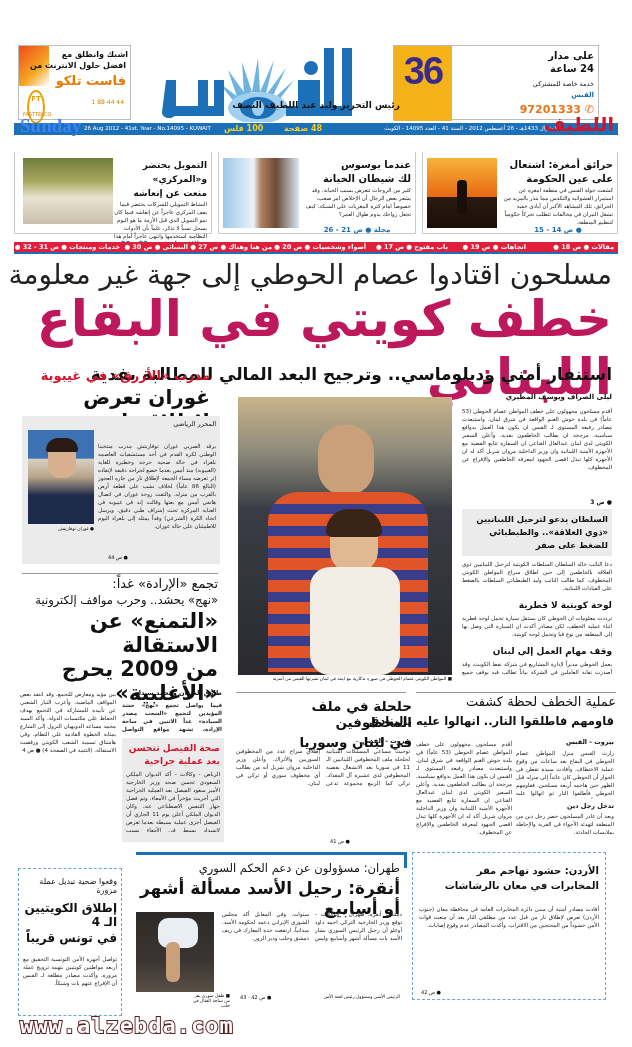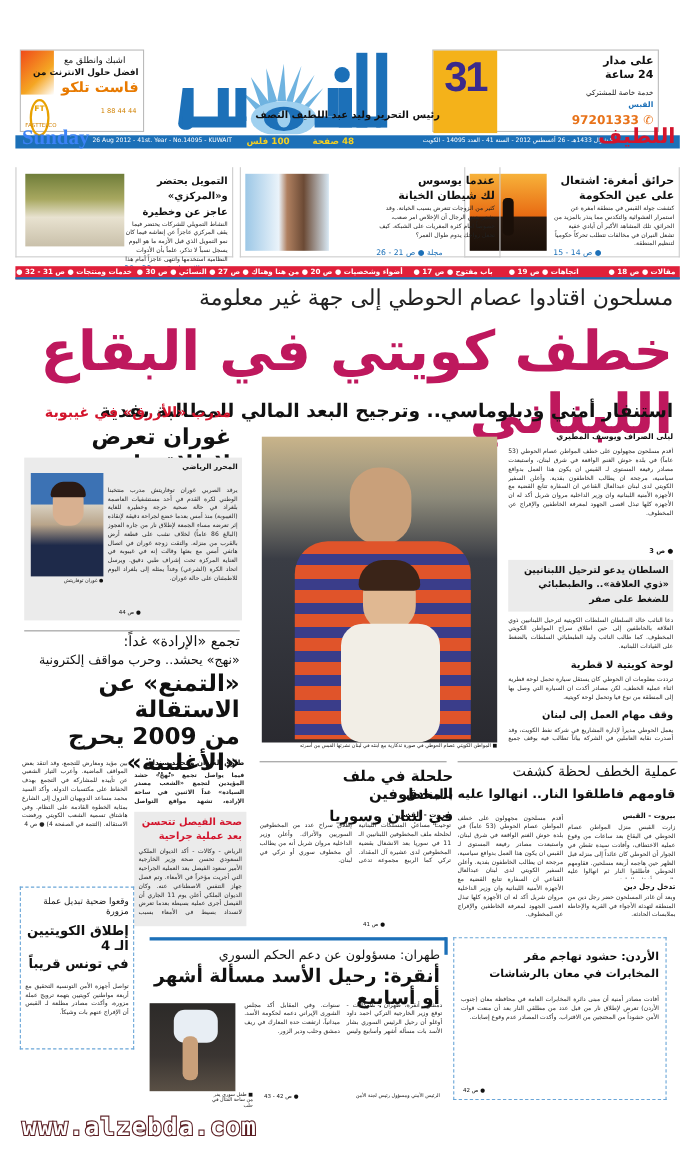--- a/index.html
+++ b/index.html
@@ -2,21 +2,21 @@
 <html><head>
 <meta charset="utf-8">
 <style>
   *{box-sizing:border-box;margin:0;padding:0}
   body{width:632px;height:1047px;background:#fff;font-family:"DejaVu Sans",sans-serif;position:relative;overflow:hidden;color:#111}
   .abs{position:absolute}
   .rtl{direction:rtl;text-align:right}
   
   #ad-left{left:18px;top:45px;width:113px;height:75px;border:1px solid #bbb;background:#fff}
   #ad-left .flame{position:absolute;left:0;top:0;width:30px;height:40px;background:linear-gradient(135deg,#f04a1a,#f5a623 60%,#fff);}
-  #ad-left .t1{position:absolute;right:16px;top:4px;font-size:8px;font-weight:normal;direction:rtl}
+  #ad-left .t1{position:absolute;right:2px;top:4px;font-size:8px;font-weight:bold;direction:rtl}
   #ad-left .t2{position:absolute;right:4px;top:15px;font-size:8px;font-weight:bold;direction:rtl}
   #ad-left .brand{position:absolute;right:4px;top:27px;font-size:13px;font-weight:bold;color:#e87a00;direction:rtl}
   #ad-left .logo{position:absolute;left:8px;top:44px;width:18px;height:34px;border:2px solid #e8a100;border-radius:50%;font-size:7px;color:#e8a100;text-align:center;line-height:14px;font-weight:bold}
   #ad-left .phone{position:absolute;right:6px;top:52px;font-size:6px;color:#d08000}
   #ad-left .sub{position:absolute;left:4px;top:65px;font-size:5px;color:#d08000}
   #masthead-logo{left:158px;top:40px;width:205px;height:82px}
   #ad-right{left:393px;top:45px;width:206px;height:75px;border:1px solid #bbb;background:#fff}
   #ad-right .box24{position:absolute;left:0;top:0;width:58px;height:75px;background:#f4b21a}
   #ad-right .box24 .n{position:absolute;left:0;top:4px;width:58px;font-size:38px;font-weight:bold;color:#3a2a8c;text-align:center;letter-spacing:-2px;font-family:"Liberation Sans",sans-serif}
   #ad-right .r{position:absolute;right:4px;font-size:8px;font-weight:bold;direction:rtl;text-align:right}
@@ -24,26 +24,26 @@
   #dateband{left:14px;top:115px;width:604px;height:22px}
   #dateband .bar{position:absolute;left:0;top:8px;width:604px;height:12px;background:#1c70b8}
   #day-en{position:absolute;left:6px;top:0;font-family:"Liberation Serif",serif;font-weight:bold;font-size:19px;color:#3b82f6}
   #day-ar{position:absolute;right:4px;top:-2px;font-weight:bold;font-size:19px;color:#d3142c;direction:rtl}
   #dateband .small{position:absolute;top:10px;font-size:5.5px;color:#fff}
   #dateband .price{position:absolute;top:9px;font-size:8px;color:#f5d020;font-weight:bold;direction:rtl}
   
   .teaser{top:152px;height:82px;border:1px solid #ccc;border-top:none;}
   .teaser h3{font-size:10px;font-weight:bold;line-height:14px;direction:rtl;text-align:right}
   .teaser p{font-size:5.5px;line-height:8px;direction:rtl;text-align:right;color:#222}
-  .teaser .ref{font-size:7px;font-weight:normal;color:#1c70b8;direction:rtl;text-align:left}
+  .teaser .ref{font-size:7px;font-weight:bold;color:#1c70b8;direction:rtl;text-align:center}
   .photo{position:absolute;overflow:hidden}
   #sections-bar{left:14px;top:242px;width:604px;height:12px;background:#e0203a;border-bottom:2px solid #1c70b8}
   #sections-bar span{position:absolute;top:1px;font-size:6.5px;color:#fff;font-weight:bold;direction:rtl;white-space:nowrap}
   
-  #kicker{right:20px;top:258px;font-size:20px;direction:rtl;color:#222}
+  #kicker{right:20px;top:258px;font-size:28px;direction:rtl;color:#222}
   #main-headline{right:20px;top:290px;font-size:50px;font-weight:bold;direction:rtl;letter-spacing:-1px;color:#be185d}
   #subhead{right:20px;top:364px;font-size:17px;font-weight:bold;direction:rtl;color:#111}
   .body-text{font-size:5.5px;line-height:8px;color:#222;direction:rtl;text-align:justify}
   .hline{height:1px;background:#999}
   .greybox{background:#ebebeb}
   .boxhead{font-weight:bold;direction:rtl;text-align:right}
   .blue-dotted{border:1px dashed #6aa6d8}
   #promo{left:0;top:1005px;width:632px;height:42px}
 </style>
 </head>
@@ -85,21 +85,21 @@
       <path d="M56 40 h10 v30 h-10z"></path>
       <path d="M8 40 h10 v32 c0 8 -14 8 -14 0z"></path>
       <path d="M8 66 h58 v10 h-58z"></path>
       <path d="M128 66 h60 v10 h-60z"></path>
     </g>
   </svg>
 </div>
 
 <div id="ad-right" class="abs">
   <div class="box24">
-    <div class="n">31</div>
+    <div class="n">36</div>
   </div>
   <div class="r" style="top:4px;font-size:10px">على مدار</div>
   <div class="r" style="top:17px;font-size:10px">24 ساعة</div>
   <div class="r" style="top:34px;font-size:6.5px;font-weight:normal">خدمة خاصة للمشتركي</div>
   <div class="r" style="top:45px;font-size:7px;color:#1c70b8">القبس</div>
   <div class="r" style="top:57px;font-size:11px;color:#e8731a">
     <span>✆</span>
     <span>97201333</span>
   </div>
 </div>
@@ -121,35 +121,35 @@
     <div style="position:absolute;left:30px;top:22px;width:10px;height:34px;background:#1a0f08;border-radius:4px"></div>
   </div>
   <div style="position:absolute;right:4px;top:6px;width:110px">
     <h3>حرائق أمغرة: اشتعال</h3>
     <h3>على عين الحكومة</h3>
     <p style="height:40px;overflow:hidden">كشفت جولة القبس في منطقة امغرة عن استمرار العشوائية والتكدس مما ينذر بالمزيد من الحرائق، تلك المشاهد الأكبر أن أيادي خفية تشعل النيران في مخالفات تتطلب تحركاً حكومياً لتنظيم المنطقة.</p>
     <div class="ref">● ص 14 - 15</div>
   </div>
 </div>
 
-<div class="abs teaser" style="left:218px;width:237px">
+<div class="abs teaser" style="left:218px;width:198px">
   <div class="photo" style="left:4px;top:6px;width:76px;height:70px;background:linear-gradient(90deg,#9cc7e6,#eaf3fa 40%,#b08060 50%,#6b4a35 70%,#d8e8f4)"></div>
   <div style="position:absolute;right:4px;top:6px;width:108px">
     <h3>عندما يوسوس</h3>
     <h3>لك شيطان الخيانة</h3>
     <p style="height:40px;overflow:hidden">كثير من الزوجات تتعرض بسبب الخيانة. وقد يشعر بعض الرجال أن الإخلاص امر صعب، خصوصاً امام كثرة المغريات على الشبكة. كيف تجعل زواجك يدوم طوال العمر؟</p>
     <div class="ref">مجلة ● ص 21 - 26</div>
   </div>
 </div>
 
 <div class="abs teaser" style="left:14px;width:198px">
   <div class="photo" style="left:8px;top:6px;width:90px;height:66px;background:linear-gradient(180deg,#6f7d3a 0%,#a8a860 35%,#e8e2d0 60%,#c9c0aa 100%)"></div>
   <div style="position:absolute;right:4px;top:6px;width:94px">
     <h3 style="font-size:9px">التمويل يحتضر و«المركزي»</h3>
-    <h3 style="font-size:9px">عاجز عن وخطيرة</h3>
+    <h3 style="font-size:9px">منعت عن إنعاشه</h3>
     <p style="height:40px;overflow:hidden">النشاط التمويلي للشركات يحتضر فيما يقف المركزي عاجزاً عن إنعاشه فيما كان نمو التمويل الذي قبل الأزمة ما هو اليوم يسجل نسباً لا تذكر، علماً بأن الأدوات النظامية استخدمها وانتهى عاجزاً أمام هذا الواقع.</p>
     <div class="ref">الاقتصاد ● ص 33 - 39</div>
   </div>
 </div>
 
 <div id="sections-bar" class="abs">
   <span style="right:4px">مقالات ● ص 18 ●</span>
   <span style="right:92px">اتجاهات ● ص 19 ●</span>
   <span style="right:170px">باب مفتوح ● ص 17 ●</span>
   <span style="right:252px">أضواء وشخصيات ● ص 20 ●</span>
@@ -183,21 +183,21 @@
   <div style="position:absolute;left:88px;top:112px;width:56px;height:28px;border-radius:24px 24px 6px 6px;background:#3a2418"></div>
   <div style="position:absolute;left:72px;top:170px;width:90px;height:108px;border-radius:20px;background:#f2eee6"></div>
 </div>
 <div class="abs" style="left:238px;top:676px;width:214px;font-size:4.5px;direction:rtl;text-align:right">■ المواطن الكويتي عصام الحوطي في صورة تذكارية مع ابنته في لبنان نشرتها القبس من أسرته</div>
 
 <div class="abs" style="left:18px;top:368px;width:192px;height:35px">
   <div class="boxhead" style="font-size:13px;color:#d3142c">مدرب «الأزرق» في غيبوبة</div>
   <div class="boxhead" style="font-size:20px;margin-top:2px">غوران تعرض لإطلاق نار</div>
 </div>
 <div class="abs greybox" style="left:22px;top:416px;width:198px;height:148px">
-  <div class="boxhead" style="position:absolute;right:4px;top:4px;font-size:6.5px;font-weight:bold">المحرر الرياضي</div>
+  <div class="boxhead" style="position:absolute;right:4px;top:4px;font-size:6.5px;font-weight:normal">المحرر الرياضي</div>
   <div class="photo" style="left:6px;top:14px;width:66px;height:94px;background:linear-gradient(180deg,#3c72b4 0%,#3c72b4 30%,#d8d0c0 31%,#b8a48a 50%,#1e2a4a 70%,#1e2a4a 100%)">
     <div style="position:absolute;left:20px;top:12px;width:28px;height:36px;border-radius:12px;background:#d8b090"></div>
     <div style="position:absolute;left:18px;top:8px;width:32px;height:14px;border-radius:12px 12px 2px 2px;background:#2a1a14"></div>
   </div>
   <div class="body-text" style="position:absolute;right:4px;top:26px;width:118px;height:110px;overflow:hidden">يرقد الصربي غوران توفاريتش مدرب منتخبنا الوطني لكرة القدم في أحد مستشفيات العاصمة بلغراد في حالة صحية حرجة وخطيرة للغاية (الغيبوبة) منذ أمس بعدما خضع لجراحة دقيقة لإنقاذه إثر تعرضه مساء الجمعة لإطلاق نار من جاره العجوز (البالغ 86 عاماً) لخلاف نشب على قطعة أرض بالقرب من منزله. والتقت زوجة غوران في اتصال هاتفي أمس مع بعثها وقالت إنه في غيبوبة في العناية المركزة تحت إشراف طبي دقيق. ويرسل اتحاد الكرة (الشرعي) وفداً يمثله إلى بلغراد اليوم للاطمئنان على حالة غوران.</div>
   <div style="position:absolute;left:6px;top:110px;width:66px;font-size:4.5px;direction:rtl;text-align:right">● غوران توفاريتش</div>
   <div style="position:absolute;left:86px;top:138px;font-size:5px;direction:rtl">● ص 44</div>
 </div>
 
 <div class="abs hline" style="left:22px;top:573px;width:196px"></div>
@@ -229,21 +229,21 @@
 
 <div class="abs hline" style="left:416px;top:692px;width:200px"></div>
 <div class="abs rtl" style="left:416px;top:694px;width:200px;font-size:13px">عملية الخطف لحظة كشفت</div>
 <div class="abs boxhead" style="left:408px;top:714px;width:206px;font-size:11.5px;white-space:nowrap">قاومهم فاطلقوا النار.. انهالوا عليه بالبنادق</div>
 <div class="abs boxhead" style="left:540px;top:738px;width:74px;font-size:6.5px">بيروت - القبس</div>
 <div class="abs body-text" style="left:516px;top:749px;width:98px;height:50px;overflow:hidden">زارت القبس منزل المواطن عصام الحوطي في البقاع بعد ساعات من وقوع عملية الاختطاف، وأفادت سيدة تقطن في الجوار أن الحوطي كان عائداً إلى منزله قبل الظهر حين هاجمه أربعة مسلحين. فقاومهم الحوطي فأطلقوا النار ثم انهالوا عليه بالضرب بأعقاب البنادق.</div>
 <div class="abs boxhead" style="left:516px;top:802px;width:98px;font-size:6.5px;">تدخل رجل دين</div>
 <div class="abs body-text" style="left:516px;top:812px;width:98px;height:24px;overflow:hidden">وبعد أن غادر المسلحون حضر رجل دين من المنطقة لتهدئة الأجواء في القرية والإحاطة بملابسات الحادثة.</div>
 <div class="abs body-text" style="left:416px;top:740px;width:96px;height:96px;overflow:hidden">أقدم مسلحون مجهولون على خطف المواطن عصام الحوطي (53 عاماً) في بلدة حوش الغنم الواقعة في شرق لبنان، واستبعدت مصادر رفيعة المستوى لـ القبس ان يكون هذا العمل بدوافع سياسية، مرجحة ان يطالب الخاطفون بفدية. وأعلن السفير الكويتي لدى لبنان عبدالعال القناعي ان السفارة تتابع القضية مع الأجهزة الأمنية اللبنانية وان وزير الداخلية مروان شربل أكد له ان الأجهزة كلها تبذل اقصى الجهود لمعرفة الخاطفين والإفراج عن المخطوف.</div>
 
-<div class="abs blue-dotted" style="left:18px;top:806px;width:104px;height:148px">
+<div class="abs blue-dotted" style="left:18px;top:868px;width:104px;height:148px">
   <div class="rtl" style="font-size:8px;padding:8px 4px 0">وقعوا ضحية تبديل عملة مزورة</div>
   <div class="boxhead" style="font-size:12px;padding:6px 4px 0">إطلاق الكويتيين الـ 4</div>
   <div class="boxhead" style="font-size:12px;padding:2px 4px 0">في تونس قريباً</div>
   <div class="body-text" style="padding:10px 4px 0;height:60px;overflow:hidden">تواصل أجهزة الأمن التونسية التحقيق مع أربعة مواطنين كويتيين بتهمة ترويج عملة مزورة، وأكدت مصادر مطلعة لـ القبس أن الإفراج عنهم بات وشيكاً.</div>
 </div>
 
 <div class="abs" style="left:136px;top:852px;width:270px;height:3px;background:#1c70b8"></div>
 <div class="abs" style="left:404px;top:852px;width:3px;height:16px;background:#1c70b8"></div>
 <div class="abs rtl" style="left:136px;top:861px;width:264px;font-size:11.5px">طهران: مسؤولون عن دعم الحكم السوري</div>
 <div class="abs boxhead" style="left:136px;top:878px;width:264px;font-size:17px">أنقرة: رحيل الأسد مسألة أشهر أو أسابيع</div>

